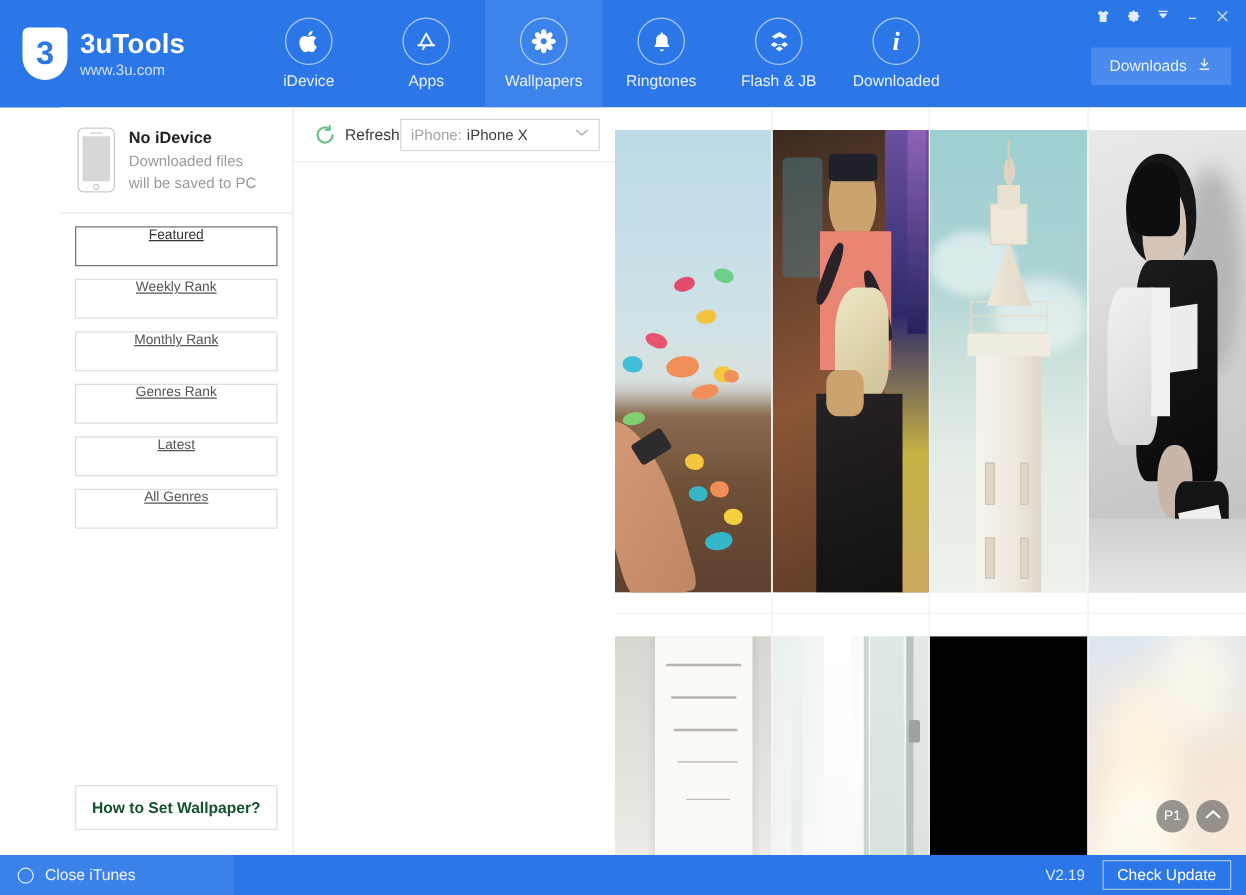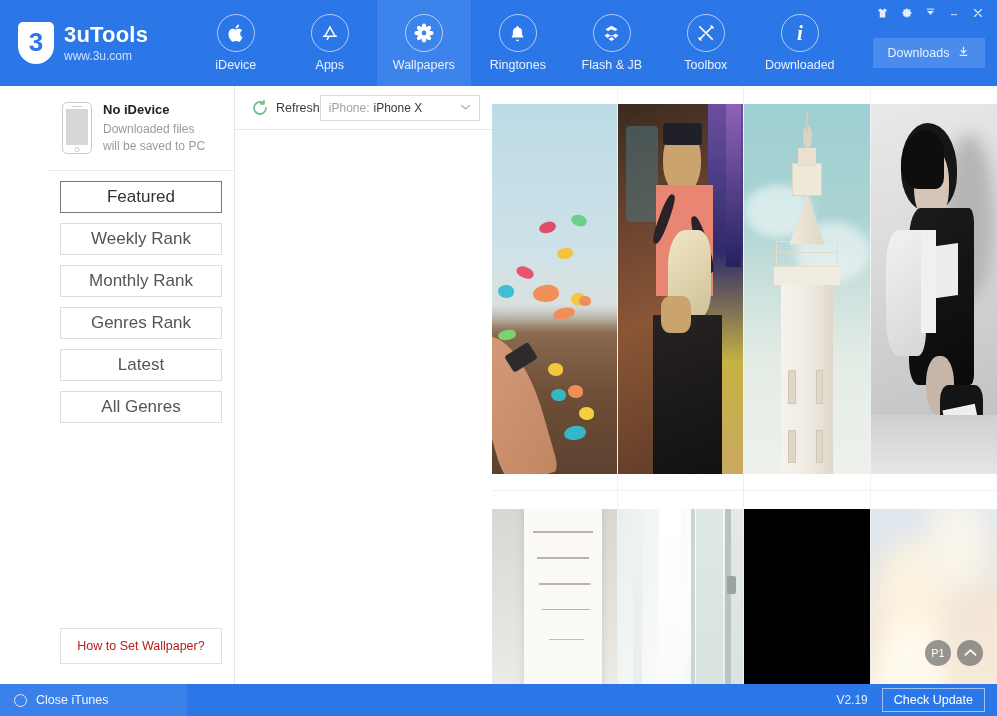--- a/index.html
+++ b/index.html
@@ -151,35 +151,36 @@
     bottom: 1.5px; width: 5px; height: 5px; border: 1px solid #cbcbcb; border-radius: 50%;
   }
   .dev-txt { display: flex; flex-direction: column; }
   .dev-title { font-size: 13px; font-weight: bold; color: #222; }
   .dev-sub { font-size: 12px; color: #9a9a9a; line-height: 1.38; margin-top: 4px; max-width: 108px; }
 
   .catlist { padding: 10px 12px 0 12px; display: flex; flex-direction: column; gap: 10px; }
   .cat {
     height: 32px;
     border: 1px solid #dedede;
-    display: flex; align-items: center; justify-content: center;
-    font-size: 17px;
+    display: flex; justify-content: center;
+    font-size: 11px;
     color: #555;
     cursor: pointer;
     background: #fff;
+    text-decoration: underline;
   }
   .cat.active { border-color: #777; color: #333; }
 
   .howto-wrap { margin-top: auto; padding: 0 12px 20px 12px; }
   .howto {
     height: 36px;
     border: 1px solid #e0e0e0;
     display: flex; align-items: center; justify-content: center;
-    color: #b91c1c;
-    font-weight: normal;
+    color: #14532d;
+    font-weight: bold;
     font-size: 12.5px;
     cursor: pointer;
     background: #fff;
   }
 
   
   .main { flex: 1 1 auto; display: flex; min-width: 0; background: #fff; position: relative; }
   .toolbar {
     height: 44px;
     flex: 0 0 44px;
@@ -361,33 +362,20 @@
         <div class="circ">
           <svg width="21" height="21" viewBox="0 0 24 24" fill="#fff">
             <path d="M12 3 5 7l3 2.2L12 7l4 2.2L19 7z"></path>
             <path d="M4 9.6l3.3 2.4L4 14.4 7.3 17 12 13.6 16.7 17 20 14.4 16.7 12 20 9.6 16.7 12 12 15.4 7.3 12z" opacity=".95"></path>
             <path d="M8.6 18.2L12 20.6l3.4-2.4-3.4-2.3z"></path>
           </svg>
         </div>
         <div class="lbl">Flash &amp; JB</div>
       </div>
 
-      <div class="navtab">
-        <div class="circ">
-          <svg width="20" height="20" viewBox="0 0 24 24" fill="none" stroke="#fff" stroke-width="2" stroke-linecap="round">
-            <path d="M4.5 4.5l8.2 8.2"></path>
-              <path d="M14 14l5.5 5.5"></path>
-            <path d="M19.5 4.5l-7 7"></path>
-              <path d="M10 14l-5.5 5.5"></path>
-            <path d="M3.6 18.2l2.2 2.2"></path>
-              <path d="M18.2 3.6l2.2 2.2"></path>
-          </svg>
-        </div>
-        <div class="lbl">Toolbox</div>
-      </div>
 
       <div class="navtab">
         <div class="circ">
           <span style="font-family:'Liberation Serif',serif;font-style:italic;font-weight:bold;font-size:21px;line-height:1;">i</span>
         </div>
         <div class="lbl">Downloaded</div>
       </div>
     </div>
 
     <div class="header-right">

